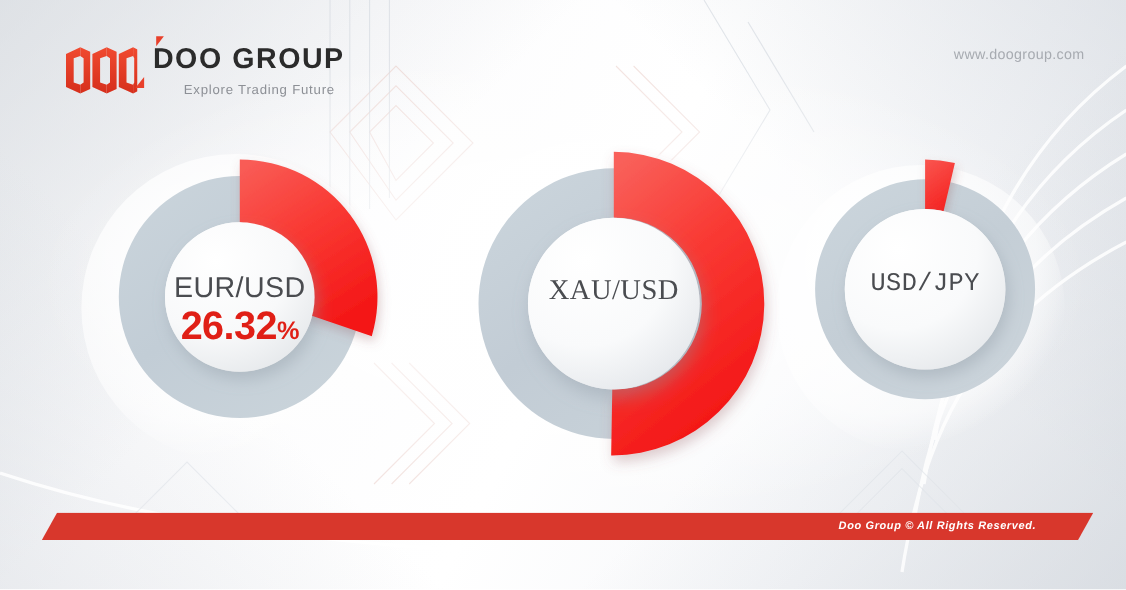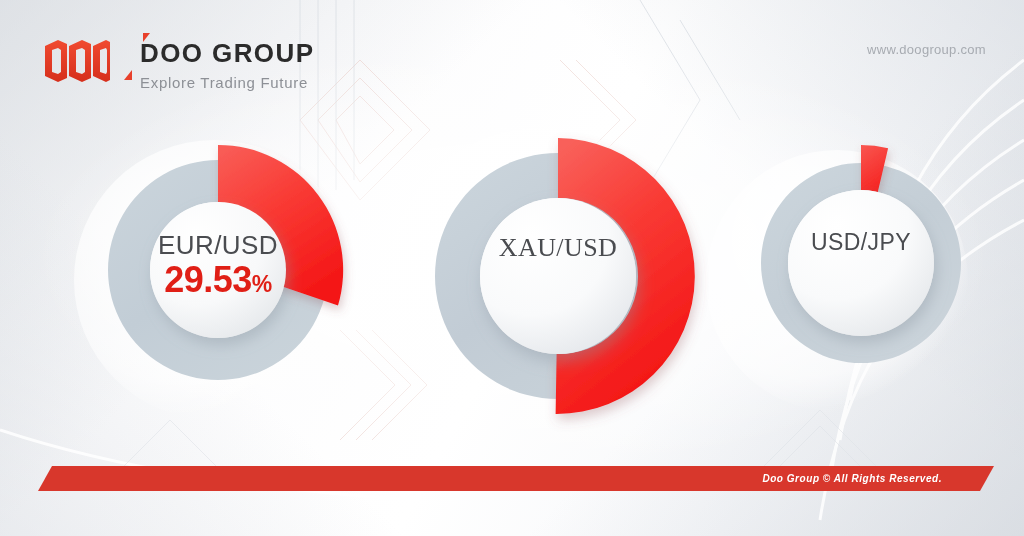--- a/index.html
+++ b/index.html
@@ -47,43 +47,44 @@
   }
 
   
   .header {
     position: absolute;
     top: 0; left: 0; right: 0;
     height: 118px;
   }
   .brand {
     position: absolute;
-    left: 44px;
+    left: 59px;
     top: 38px;
     display: flex;
-    align-items: flex-start;
-    gap: 30px;
+    align-items: flex-end;
+    gap: 14px;
   }
   .brand-mark { display: block; }
   .brand-text { position: relative; padding-top: 2px; }
   .brand-name {
     font-size: 26px;
     font-weight: bold;
     letter-spacing: 1.4px;
     color: #2b2b2b;
     line-height: 1;
     white-space: nowrap;
   }
   .brand-tag {
     margin-top: 9px;
-    font-size: 15px;
+    font-size: 12px;
     letter-spacing: 0.7px;
     color: #8d9096;
     line-height: 1;
     white-space: nowrap;
+    margin-left: 28px;
   }
   .tri-top {
     position: absolute;
     left: 3px; top: -5px;
     width: 0; height: 0;
     border-left: 7px solid #e8402b;
     border-bottom: 9px solid transparent;
   }
   .tri-bottom {
     position: absolute;
@@ -121,20 +122,21 @@
     left: 0; right: 0;
     text-align: center;
     pointer-events: none;
   }
   .pair-name {
     font-size: 26px;
     color: #4a4c50;
     letter-spacing: 0.4px;
     line-height: 1.05;
     white-space: nowrap;
+    margin-top: 16px;
   }
   .pair-value {
     margin-top: 2px;
     font-size: 36px;
     font-weight: bold;
     color: #e01f16;
     letter-spacing: -0.5px;
     line-height: 1.05;
     white-space: nowrap;
   }
@@ -298,21 +300,21 @@
                    L184.8,163.3
                    A68,68 0 0,0 130,82
                    Z"></path>
         </g>
 
         <circle cx="130" cy="150" r="68" fill="url(#hub1)" filter="url(#sh1)"></circle>
       </svg>
 
       <div class="center-label" style="top:112px;">
         <div class="pair-name">EUR/USD</div>
-        <div class="pair-value"><span>29.53</span><span class="pct">%</span></div>
+        <div class="pair-value"><span>26.32</span><span class="pct">%</span></div>
       </div>
     </div>
 
     <div class="donut" style="left:413px; top:-4px; width:290px; height:310px;font-family:Liberation Serif, serif;">
       <svg width="290" height="320" viewBox="0 0 290 320">
         <defs>
           <linearGradient id="trk2" x1="0" y1="0" x2="0.7" y2="1">
             <stop offset="0%" stop-color="#ccd6dd"></stop>
             <stop offset="55%" stop-color="#c2ccd5"></stop>
             <stop offset="100%" stop-color="#c8d2d9"></stop>
@@ -349,21 +351,21 @@
         </g>
 
         <circle cx="145" cy="160" r="78" fill="url(#hub2)" filter="url(#sh2)"></circle>
       </svg>
 
       <div class="center-label" style="top:118px;">
         <div class="pair-name">XAU/USD</div>
       </div>
     </div>
 
-    <div class="donut donut--sm" style="left:736px; top:10px; width:250px; height:260px;">
+    <div class="donut donut--sm" style="left:716px; top:10px; width:250px; height:260px;font-family:Liberation Mono, monospace;">
       <svg width="250" height="270" viewBox="0 0 250 270">
         <defs>
           <linearGradient id="trk3" x1="0" y1="0" x2="0.7" y2="1">
             <stop offset="0%" stop-color="#ccd6dd"></stop>
             <stop offset="55%" stop-color="#c4ced6"></stop>
             <stop offset="100%" stop-color="#cad3da"></stop>
           </linearGradient>
           <linearGradient id="arc3" x1="0.2" y1="0" x2="0.6" y2="1">
             <stop offset="0%" stop-color="#f9534d"></stop>
             <stop offset="100%" stop-color="#f52220"></stop>

